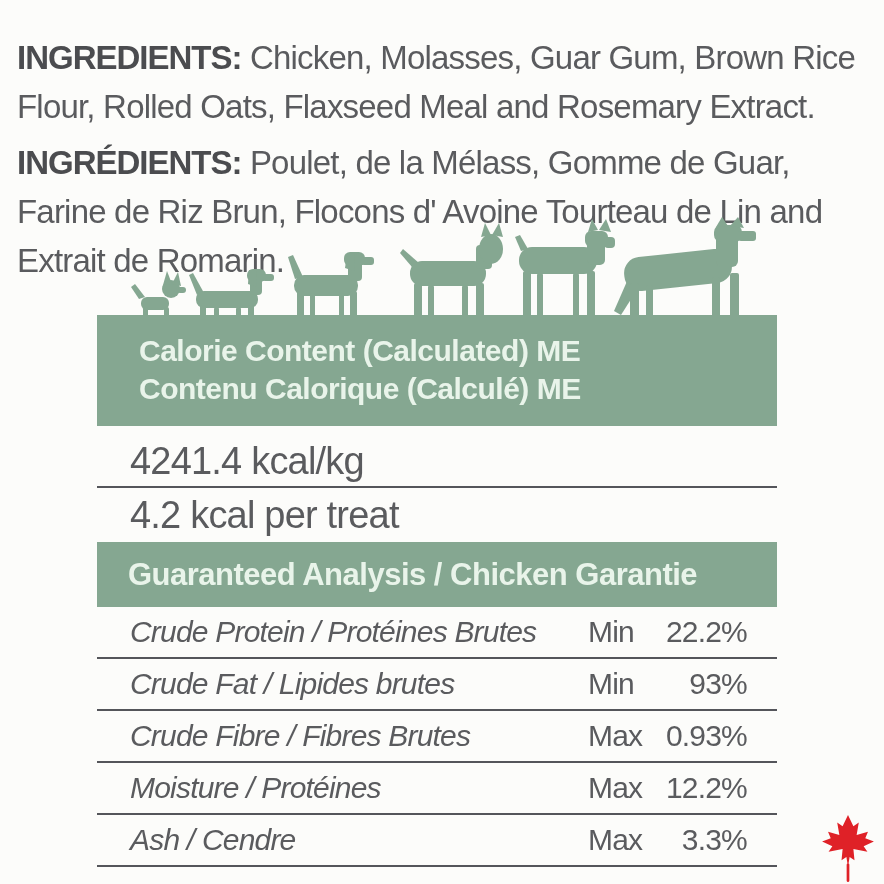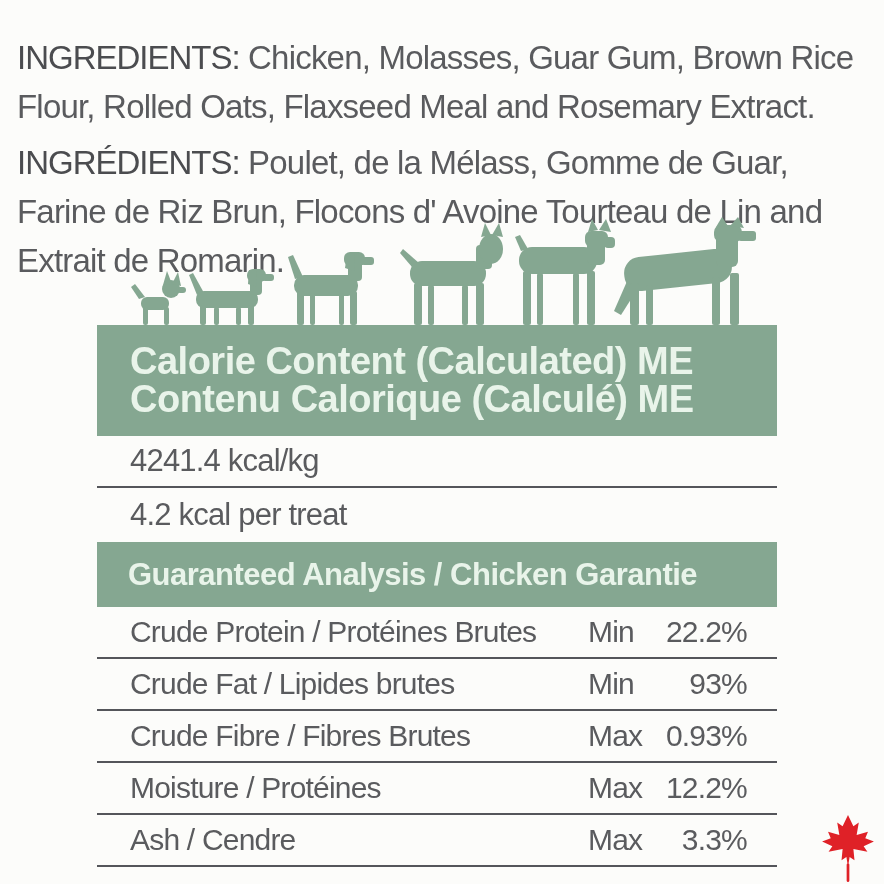--- a/index.html
+++ b/index.html
@@ -11,66 +11,66 @@
     overflow:hidden;
   }
   .page{position:relative;width:884px;height:884px;background:#fcfcfa;}
 
   
   .ing{
     position:absolute;left:17px;width:856px;
     font-size:33px;line-height:49px;letter-spacing:-0.8px;
     color:#5a5b5e;
   }
-  .ing .lbl{font-weight:400;color:#4b4c4f;letter-spacing:-1px;}
+  .ing .lbl{font-weight:700;color:#4b4c4f;letter-spacing:-1px;}
   .ing-en{top:0px;}
   .ing-fr{top:98px;margin-top:40px;}
 
   
   .dogs{position:absolute;left:100px;top:217px;width:680px;height:108px;}
   .dogs svg{display:block;width:680px;height:108px;}
   .dog-fill{fill:#85a791;}
 
   
   .banner{
     position:absolute;left:97px;width:680px;
     background:#85a791;color:#e9f4ea;
     font-weight:700;box-sizing:border-box;
   }
   .banner-calorie{
-    top:325px;height:111px;
-    padding:17px 0 0 33px;
-    font-size:38px;line-height:38px;letter-spacing:-0.5px;
+    top:315px;height:111px;
+    padding:17px 0 0 42px;
+    font-size:30px;line-height:38px;letter-spacing:-0.5px;
   }
   .banner-analysis{
     top:542px;height:65px;
     display:flex;align-items:center;
     padding-left:31px;
     font-size:31px;letter-spacing:-0.5px;
   }
 
   
   .kcal-row{
     position:absolute;left:97px;width:680px;box-sizing:border-box;
     display:flex;align-items:center;
-    padding-left:33px;font-size:31px;letter-spacing:-0.8px;color:#5a5b5e;
+    padding-left:33px;font-size:38px;letter-spacing:-0.8px;color:#5a5b5e;
   }
   .kcal-1{top:436px;height:52px;border-bottom:2px solid #54555a;}
   .kcal-2{top:488px;height:54px;}
 
   
   .ga-table{position:absolute;left:97px;top:607px;width:680px;}
   .ga-row{
     box-sizing:border-box;height:52px;width:680px;
     display:flex;align-items:center;
     padding:0 30px 0 33px;
     border-bottom:2px solid #54555a;
     font-size:30px;letter-spacing:-0.8px;color:#5a5b5e;
   }
-  .ga-label{flex:0 0 458px;}
+  .ga-label{flex:0 0 458px;font-style:italic;}
   .ga-limit{flex:0 0 75px;}
   .ga-value{flex:0 0 84px;text-align:right;}
 
   
   .leaf{position:absolute;left:821px;top:815px;width:54px;height:68px;}
   .leaf svg{display:block;width:54px;height:68px;}
 </style>
 </head>
 <body>
 

